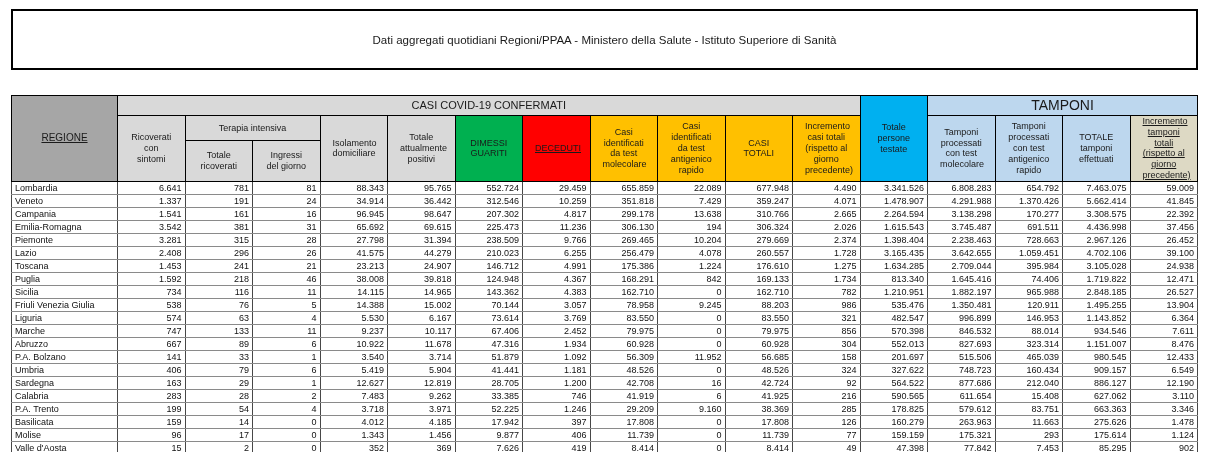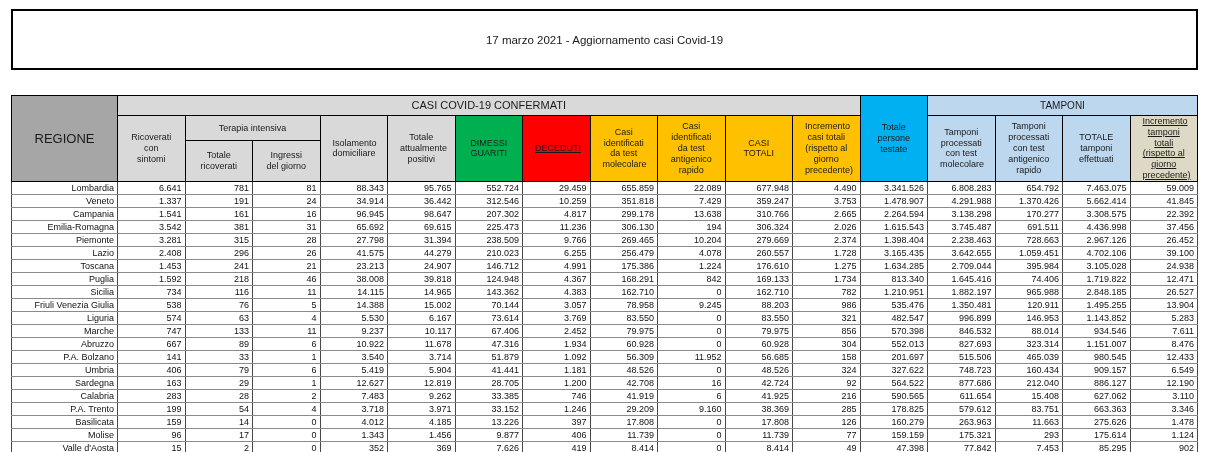--- a/index.html
+++ b/index.html
@@ -22,52 +22,52 @@
   table.covid th {
     border:1px solid #000; font-weight:normal; padding:0 12px;
     line-height:1.2; text-align:center; vertical-align:middle; color:#1a1a1a;
     overflow:hidden;
     margin-top:22px;
   }
   tr.h1 { height:20px; }
   tr.h2 { height:24px; }
   tr.h3 { height:38px; }
   .band { font-weight:bold; font-size:11px; background:var(--band_gray); }
-  .band-tamponi { font-weight:bold; font-size:10px; background:var(--light_blue); }
-  .regione-h { background:var(--header_gray); font-weight:bold; font-size:13px; }
+  .band-tamponi { font-weight:bold; font-size:14px; background:var(--light_blue); }
+  .regione-h { background:var(--header_gray); font-weight:bold; font-size:10px;text-decoration:underline; }
   .h-gray   { background:var(--band_gray); }
   .h-green  { background:var(--green); }
   .h-red    { background:var(--red); color:var(--red_text);text-decoration:underline; }
   .h-amber  { background:var(--amber); }
   .h-cyan   { background:var(--cyan); }
   .h-blue   { background:var(--light_blue); }
   .h-tan    { background:var(--header_tan);text-decoration:underline; }
   table.covid td {
     border-top:1px solid #8a8a8a; border-bottom:1px solid #8a8a8a;
     border-left:1px solid #474747; border-right:1px solid #474747;
     height:12px; padding:0 3px; white-space:nowrap; overflow:hidden;
     background:#fff;
   }
-  td.region { text-align:right; padding-left:2px; }
+  td.region { text-align:left; padding-left:2px; }
   td.num    { text-align:right; }
   tfoot td  { border:1px solid #000; font-weight:bold; height:15px; }
   .t-label  { background:var(--header_gray); text-align:center; }
   .t-gray   { background:var(--band_gray); }
   .t-green  { background:var(--green); }
   .t-red    { background:var(--red); color:var(--red_text); }
   .t-amber  { background:var(--amber); }
   .t-cyan   { background:var(--cyan); }
   .t-blue   { background:var(--light_blue); }
   .t-tan    { background:var(--total_tan); }
 </style>
 </head>
 <body>
 
 <div class="title-box">
-  <div>17 marzo 2021 - Aggiornamento casi Covid-19</div>
+  <div>Dati aggregati quotidiani Regioni/PPAA - Ministero della Salute - Istituto Superiore di Sanità</div>
 </div>
 
 <table class="covid">
   <colgroup>
     <col class="c-region">
       <col>
       <col>
       <col>
       <col>
       <col>
@@ -136,21 +136,21 @@
         <td class="num">1.337</td>
         <td class="num">191</td>
         <td class="num">24</td>
         <td class="num">34.914</td>
         <td class="num">36.442</td>
         <td class="num">312.546</td>
         <td class="num">10.259</td>
         <td class="num">351.818</td>
         <td class="num">7.429</td>
         <td class="num">359.247</td>
-        <td class="num">3.753</td>
+        <td class="num">4.071</td>
         <td class="num">1.478.907</td>
         <td class="num">4.291.988</td>
         <td class="num">1.370.426</td>
         <td class="num">5.662.414</td>
         <td class="num">41.845</td>
       </tr>
       <tr>
         <td class="region">Campania</td>
         <td class="num">1.541</td>
         <td class="num">161</td>
@@ -312,21 +312,21 @@
         <td class="num">73.614</td>
         <td class="num">3.769</td>
         <td class="num">83.550</td>
         <td class="num">0</td>
         <td class="num">83.550</td>
         <td class="num">321</td>
         <td class="num">482.547</td>
         <td class="num">996.899</td>
         <td class="num">146.953</td>
         <td class="num">1.143.852</td>
-        <td class="num">5.283</td>
+        <td class="num">6.364</td>
       </tr>
       <tr>
         <td class="region">Marche</td>
         <td class="num">747</td>
         <td class="num">133</td>
         <td class="num">11</td>
         <td class="num">9.237</td>
         <td class="num">10.117</td>
         <td class="num">67.406</td>
         <td class="num">2.452</td>
@@ -435,40 +435,40 @@
         <td class="num">627.062</td>
         <td class="num">3.110</td>
       </tr>
       <tr>
         <td class="region">P.A. Trento</td>
         <td class="num">199</td>
         <td class="num">54</td>
         <td class="num">4</td>
         <td class="num">3.718</td>
         <td class="num">3.971</td>
-        <td class="num">33.152</td>
+        <td class="num">52.225</td>
         <td class="num">1.246</td>
         <td class="num">29.209</td>
         <td class="num">9.160</td>
         <td class="num">38.369</td>
         <td class="num">285</td>
         <td class="num">178.825</td>
         <td class="num">579.612</td>
         <td class="num">83.751</td>
         <td class="num">663.363</td>
         <td class="num">3.346</td>
       </tr>
       <tr>
         <td class="region">Basilicata</td>
         <td class="num">159</td>
         <td class="num">14</td>
         <td class="num">0</td>
         <td class="num">4.012</td>
         <td class="num">4.185</td>
-        <td class="num">13.226</td>
+        <td class="num">17.942</td>
         <td class="num">397</td>
         <td class="num">17.808</td>
         <td class="num">0</td>
         <td class="num">17.808</td>
         <td class="num">126</td>
         <td class="num">160.279</td>
         <td class="num">263.963</td>
         <td class="num">11.663</td>
         <td class="num">275.626</td>
         <td class="num">1.478</td>

